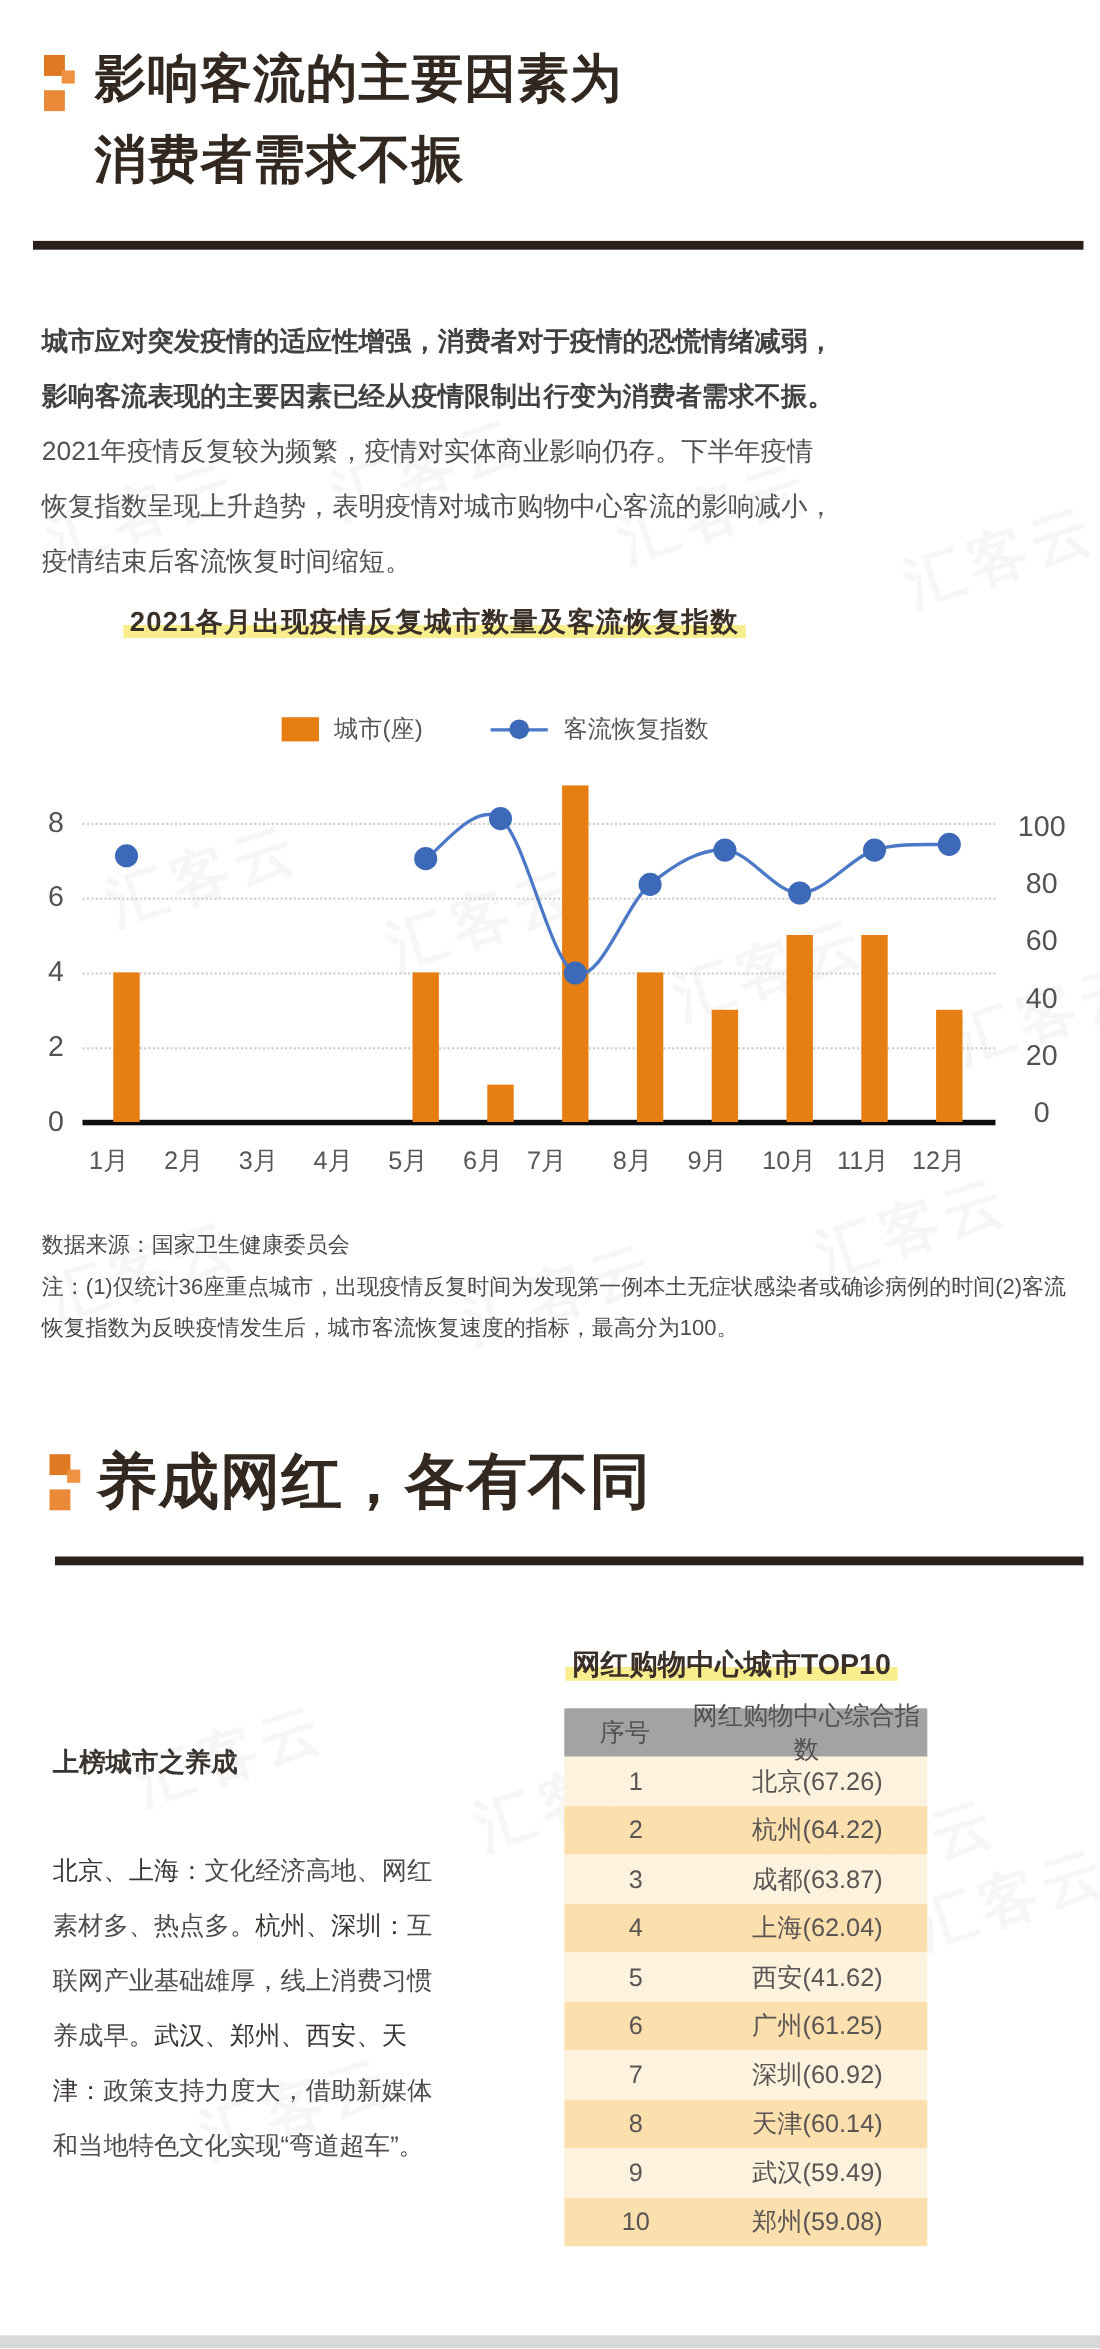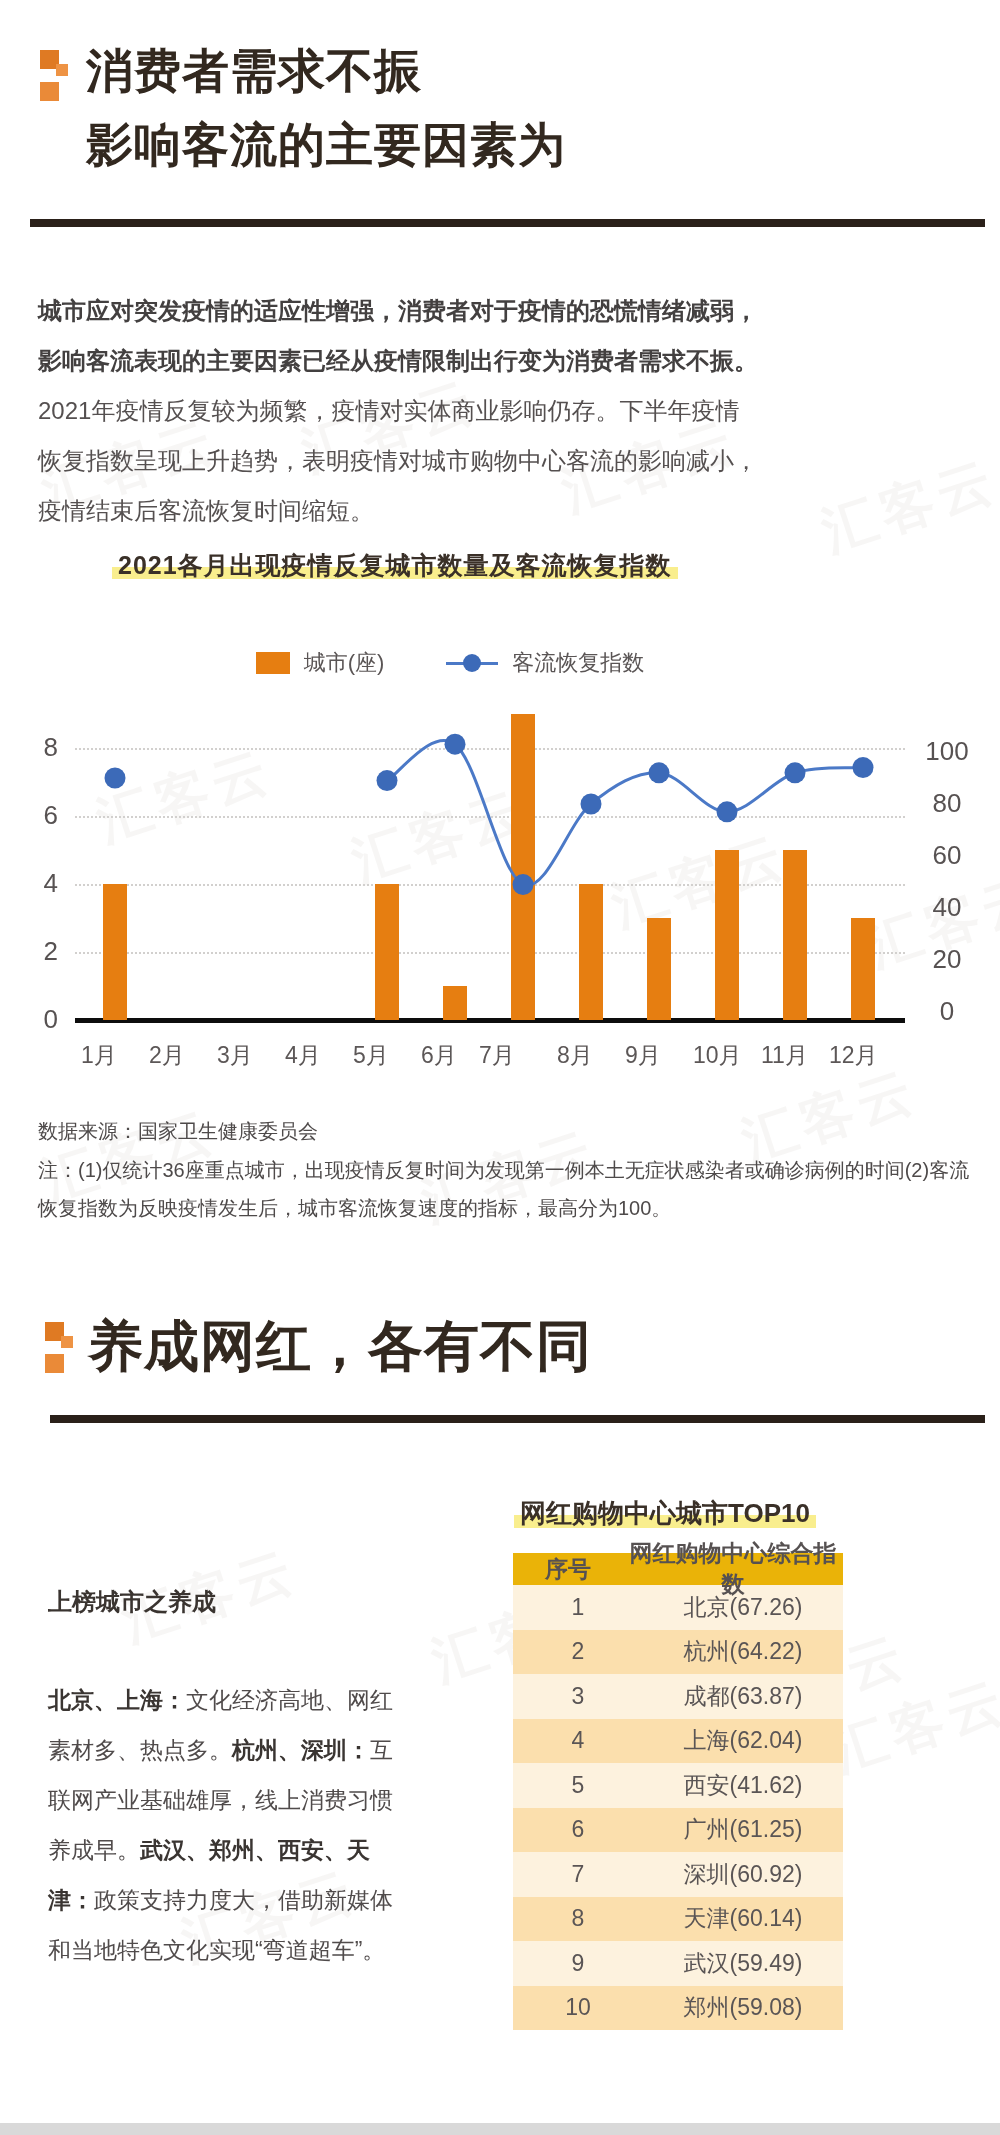--- a/index.html
+++ b/index.html
@@ -37,28 +37,28 @@
   .axis-label.right{left:912px;width:70px;text-align:center;}
   .bar{position:absolute;width:24px;}
   .baseline{position:absolute;left:75px;top:328px;width:830px;height:5px;background:#0d0d0d;}
   .month-label{position:absolute;top:350px;width:68px;text-align:left;font-size:23px;color:#5c5757;}
   .chart-svg{position:absolute;left:0;top:0;}
   .source{position:absolute;left:38px;top:1118px;font-size:20px;color:#4e4a4a;}
   .note{position:absolute;left:38px;top:1151px;width:932px;font-size:20px;line-height:38px;color:#4e4a4a;}
   
   .grow-head{position:absolute;left:48px;top:1586px;font-size:24px;font-weight:800;color:#3a3430;}
   .grow-text{position:absolute;left:48px;top:1652px;width:354px;font-size:23px;line-height:50px;color:#504b4b;}
-  .grow-text b{color:#3a3532;font-weight:700;}
+  .grow-text b{color:#3a3532;font-weight:400;}
   .table-title-wrap{position:absolute;left:514px;top:1496px;}
   .table-title{font-size:26px;font-weight:800;color:#3a3028;}
   .top10{position:absolute;left:513px;top:1553px;width:330px;font-size:23px;color:#5a5555;}
   .trow{display:flex;align-items:center;}
   .trow .c1{flex:0 0 130px;text-align:center;}
   .trow .c2{flex:1;text-align:center;}
-  .thead{height:32px;background:#eab308;font-weight:700;color:#565151;}
+  .thead{height:44px;background:#a3a3a3;font-weight:400;color:#565151;}
   .thead .c1{flex:0 0 110px;}
   .trow.body{height:44.5px;}
   .row-odd{background:#fdf2de;}
   .row-even{background:#fbdfad;}
   .bottom-strip{position:absolute;left:0;top:2123px;width:1000px;height:12px;background:#d9d9d9;}
 </style>
 </head>
 <body>
 
 <div class="page">
@@ -82,22 +82,22 @@
       <div class="wm" style="left: 520px; top: 1920px;">汇客云</div>
       <div class="wm" style="left: 830px; top: 1690px;">汇客云</div>
     </div>
 
   <div class="bullet" style="left:40px;top:50px;">
     <span class="sq a"></span>
     <span class="sq b"></span>
     <span class="sq c"></span>
   </div>
   <div class="sec-title title1">
+    <div>影响客流的主要因素为</div>
     <div>消费者需求不振</div>
-    <div>影响客流的主要因素为</div>
   </div>
   <div class="rule" style="left:30px;top:219px;width:955px;"></div>
 
   <p class="para1"><b>城市应对突发疫情的适应性增强，消费者对于疫情的恐慌情绪减弱，影响客流表现的主要因素已经从疫情限制出行变为消费者需求不振。</b><span>2021年疫情反复较为频繁，疫情对实体商业影响仍存。下半年疫情恢复指数呈现上升趋势，表明疫情对城市购物中心客流的影响减小，疫情结束后客流恢复时间缩短。</span></p>
 
   <div class="chart-title-wrap">
     <span class="hl chart-title">2021各月出现疫情反复城市数量及客流恢复指数</span>
   </div>
 
   <div class="legend">

